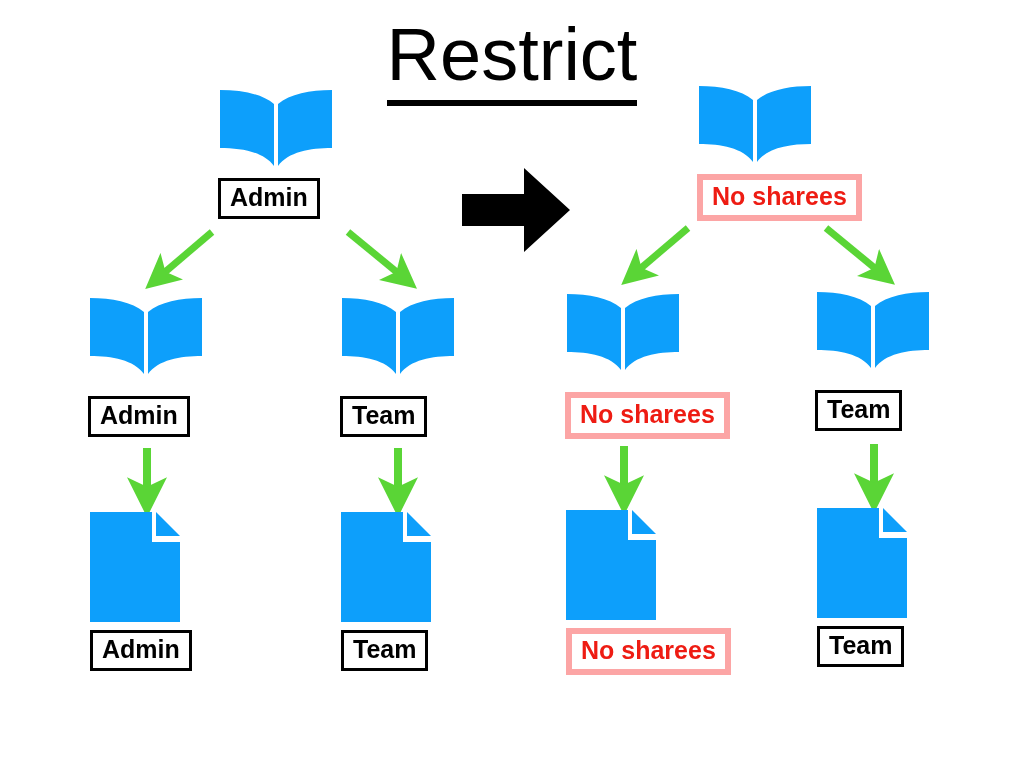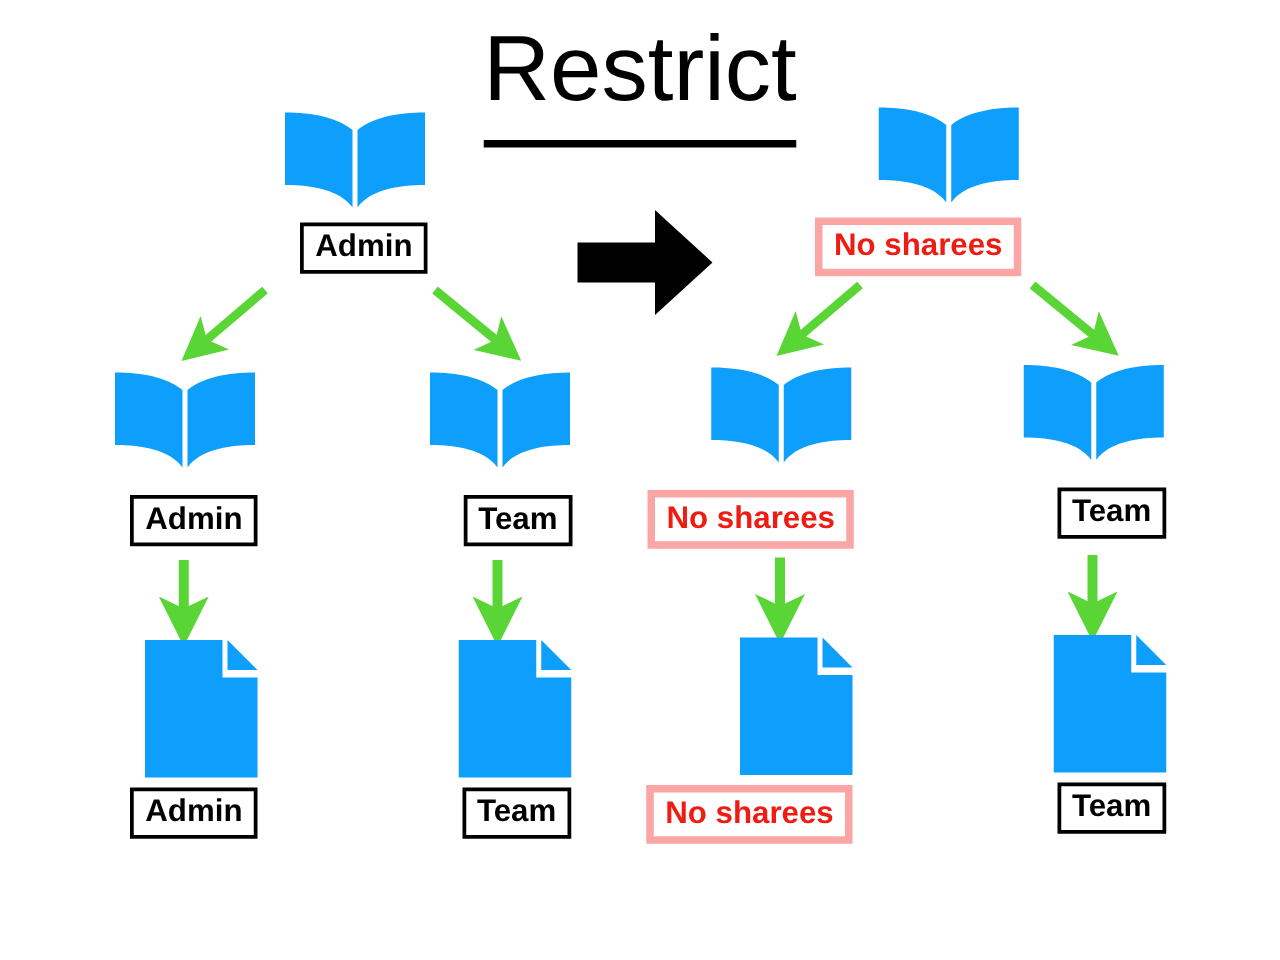--- a/index.html
+++ b/index.html
@@ -17,21 +17,21 @@
   #canvas {
     position: absolute;
     left: 0; top: 0;
     width: 1024px;
     height: 768px;
   }
   .node {
     position: absolute;
     display: flex;
     flex-direction: column;
-    align-items: flex-end;
+    align-items: flex-start;
   }
   .icon-wrap {
     display: block;
     line-height: 0;
   }
   .label {
     font-weight: bold;
     font-family: "Liberation Sans", sans-serif;
     background: #ffffff;
     white-space: nowrap;
@@ -53,21 +53,21 @@
     width: 1024px;
     text-align: center;
     font-family: "Liberation Sans", sans-serif;
     font-weight: 400;
     font-size: 74px;
     line-height: 1;
     color: #000000;
   }
   #page-title .underline-text {
     border-bottom: 6px solid #000000;
-    padding-bottom: 16px;
+    padding-bottom: 4px;
   }
   svg { display: block; overflow: visible; }
 </style>
 </head>
 <body>
 
 <div id="canvas">
 
   <div id="page-title">
     <span class="underline-text">Restrict</span>

